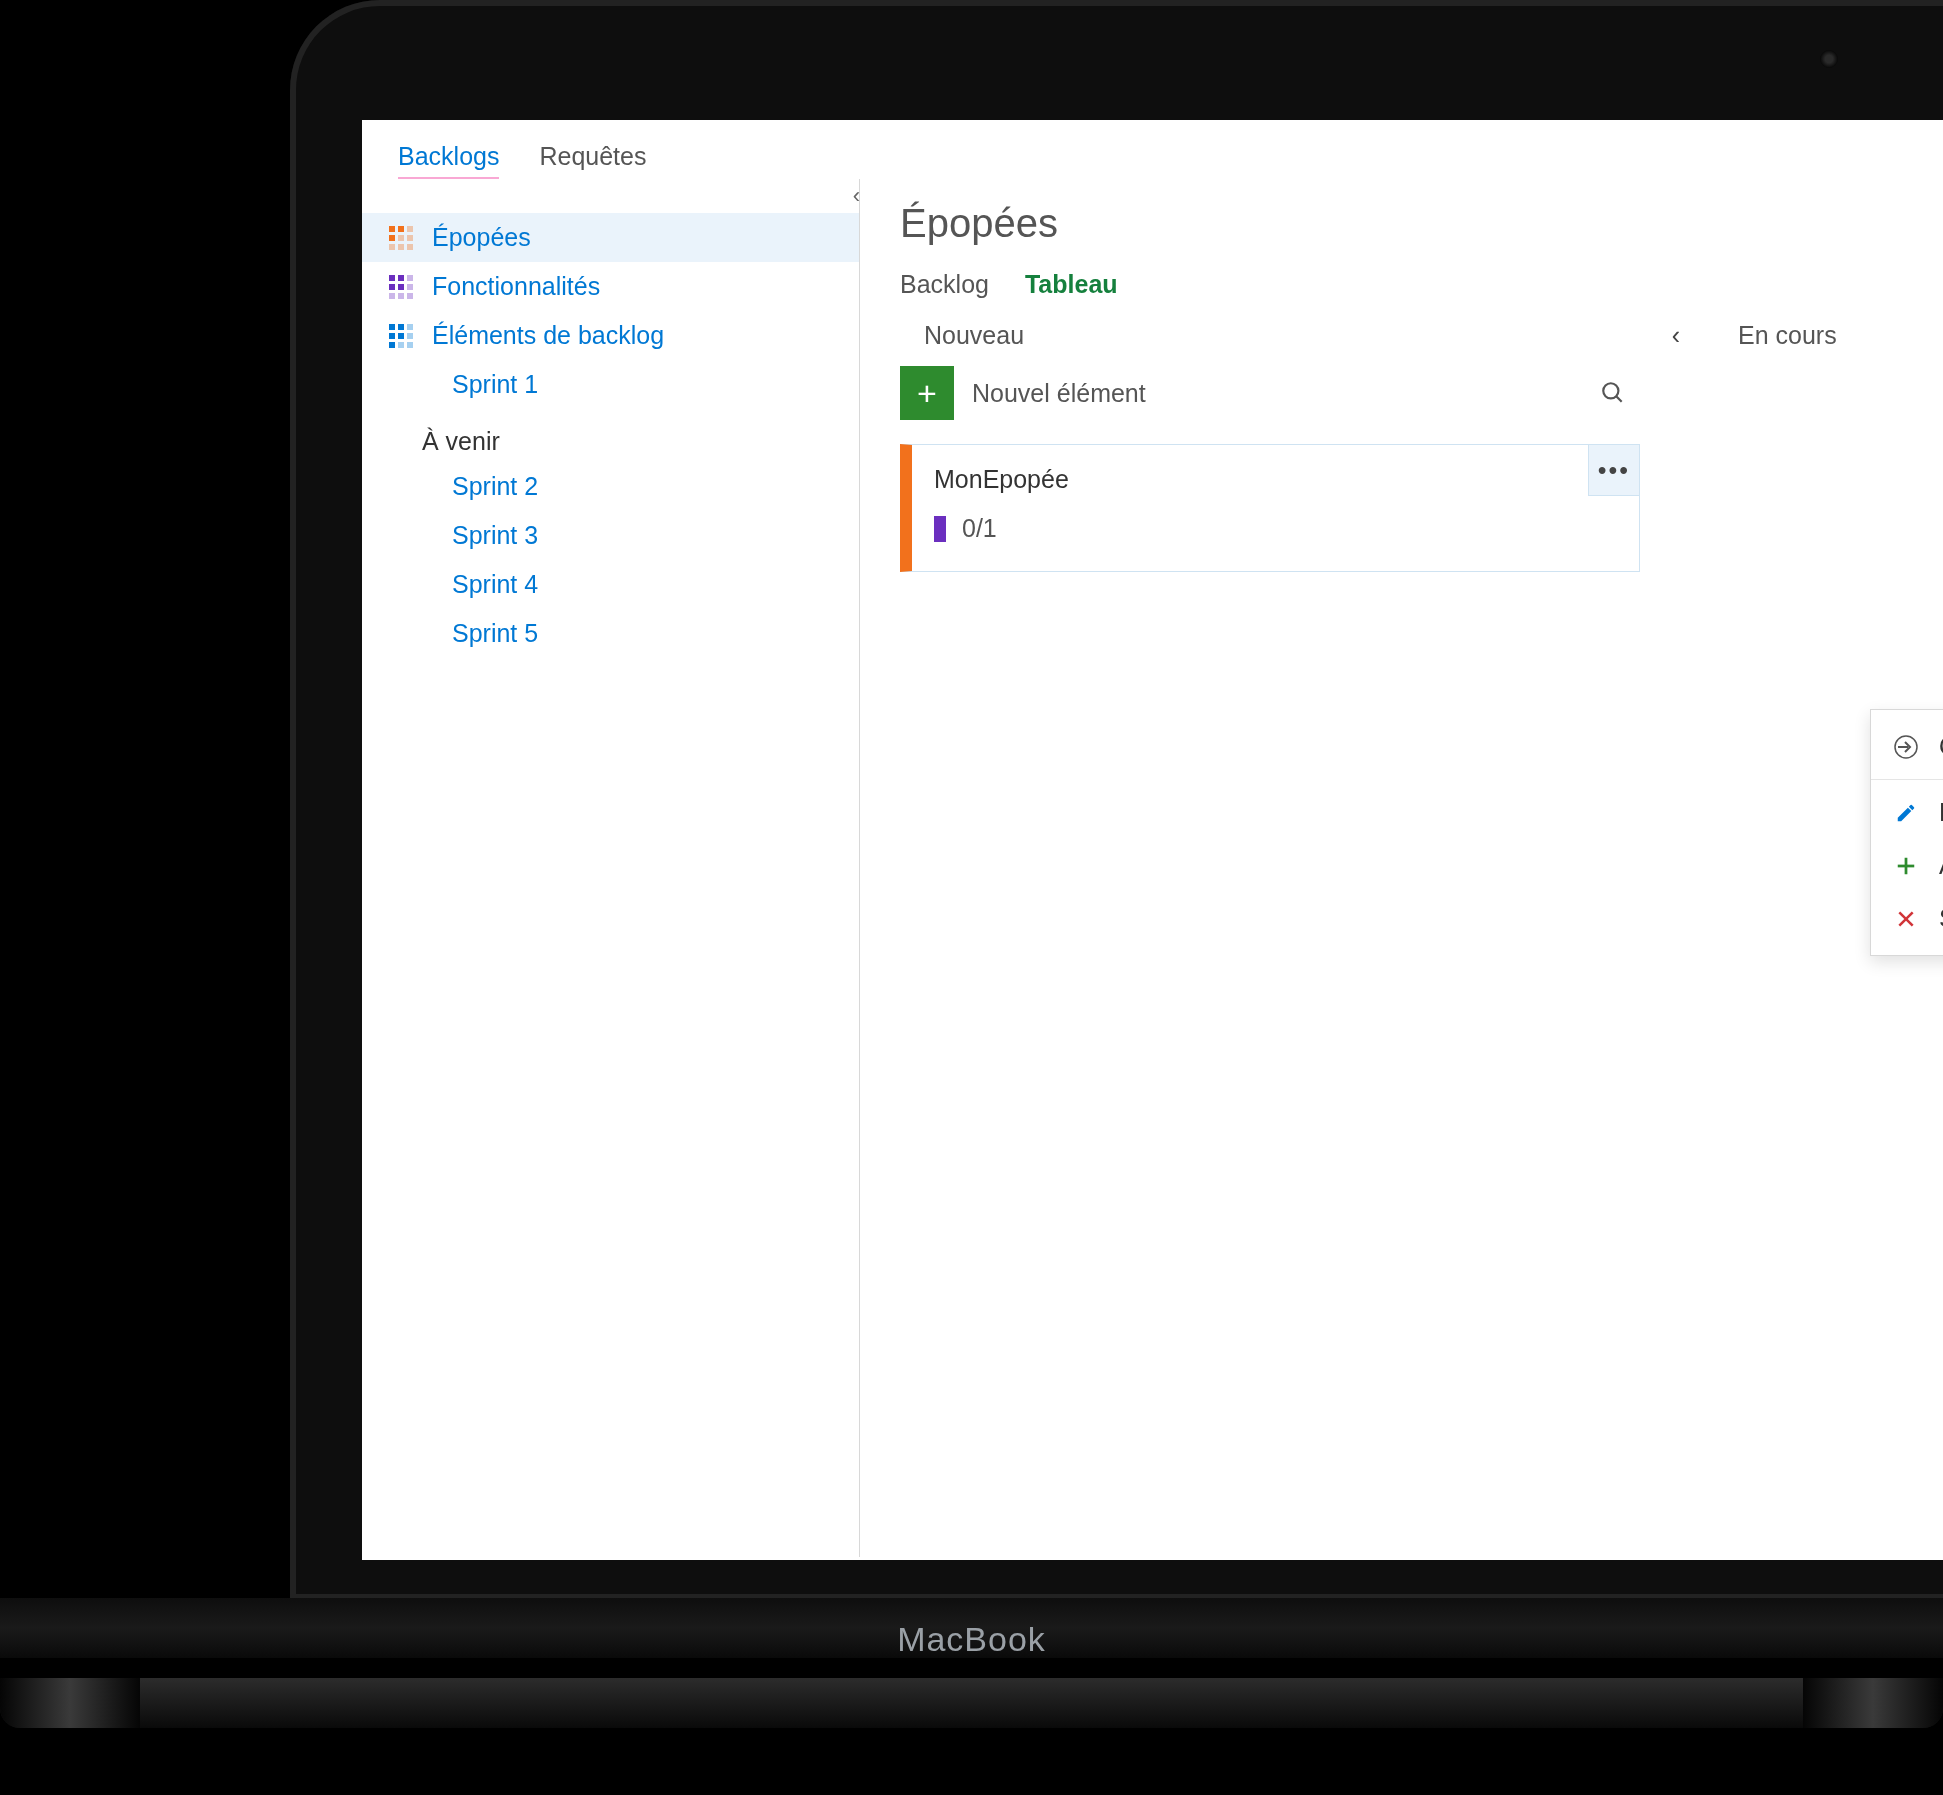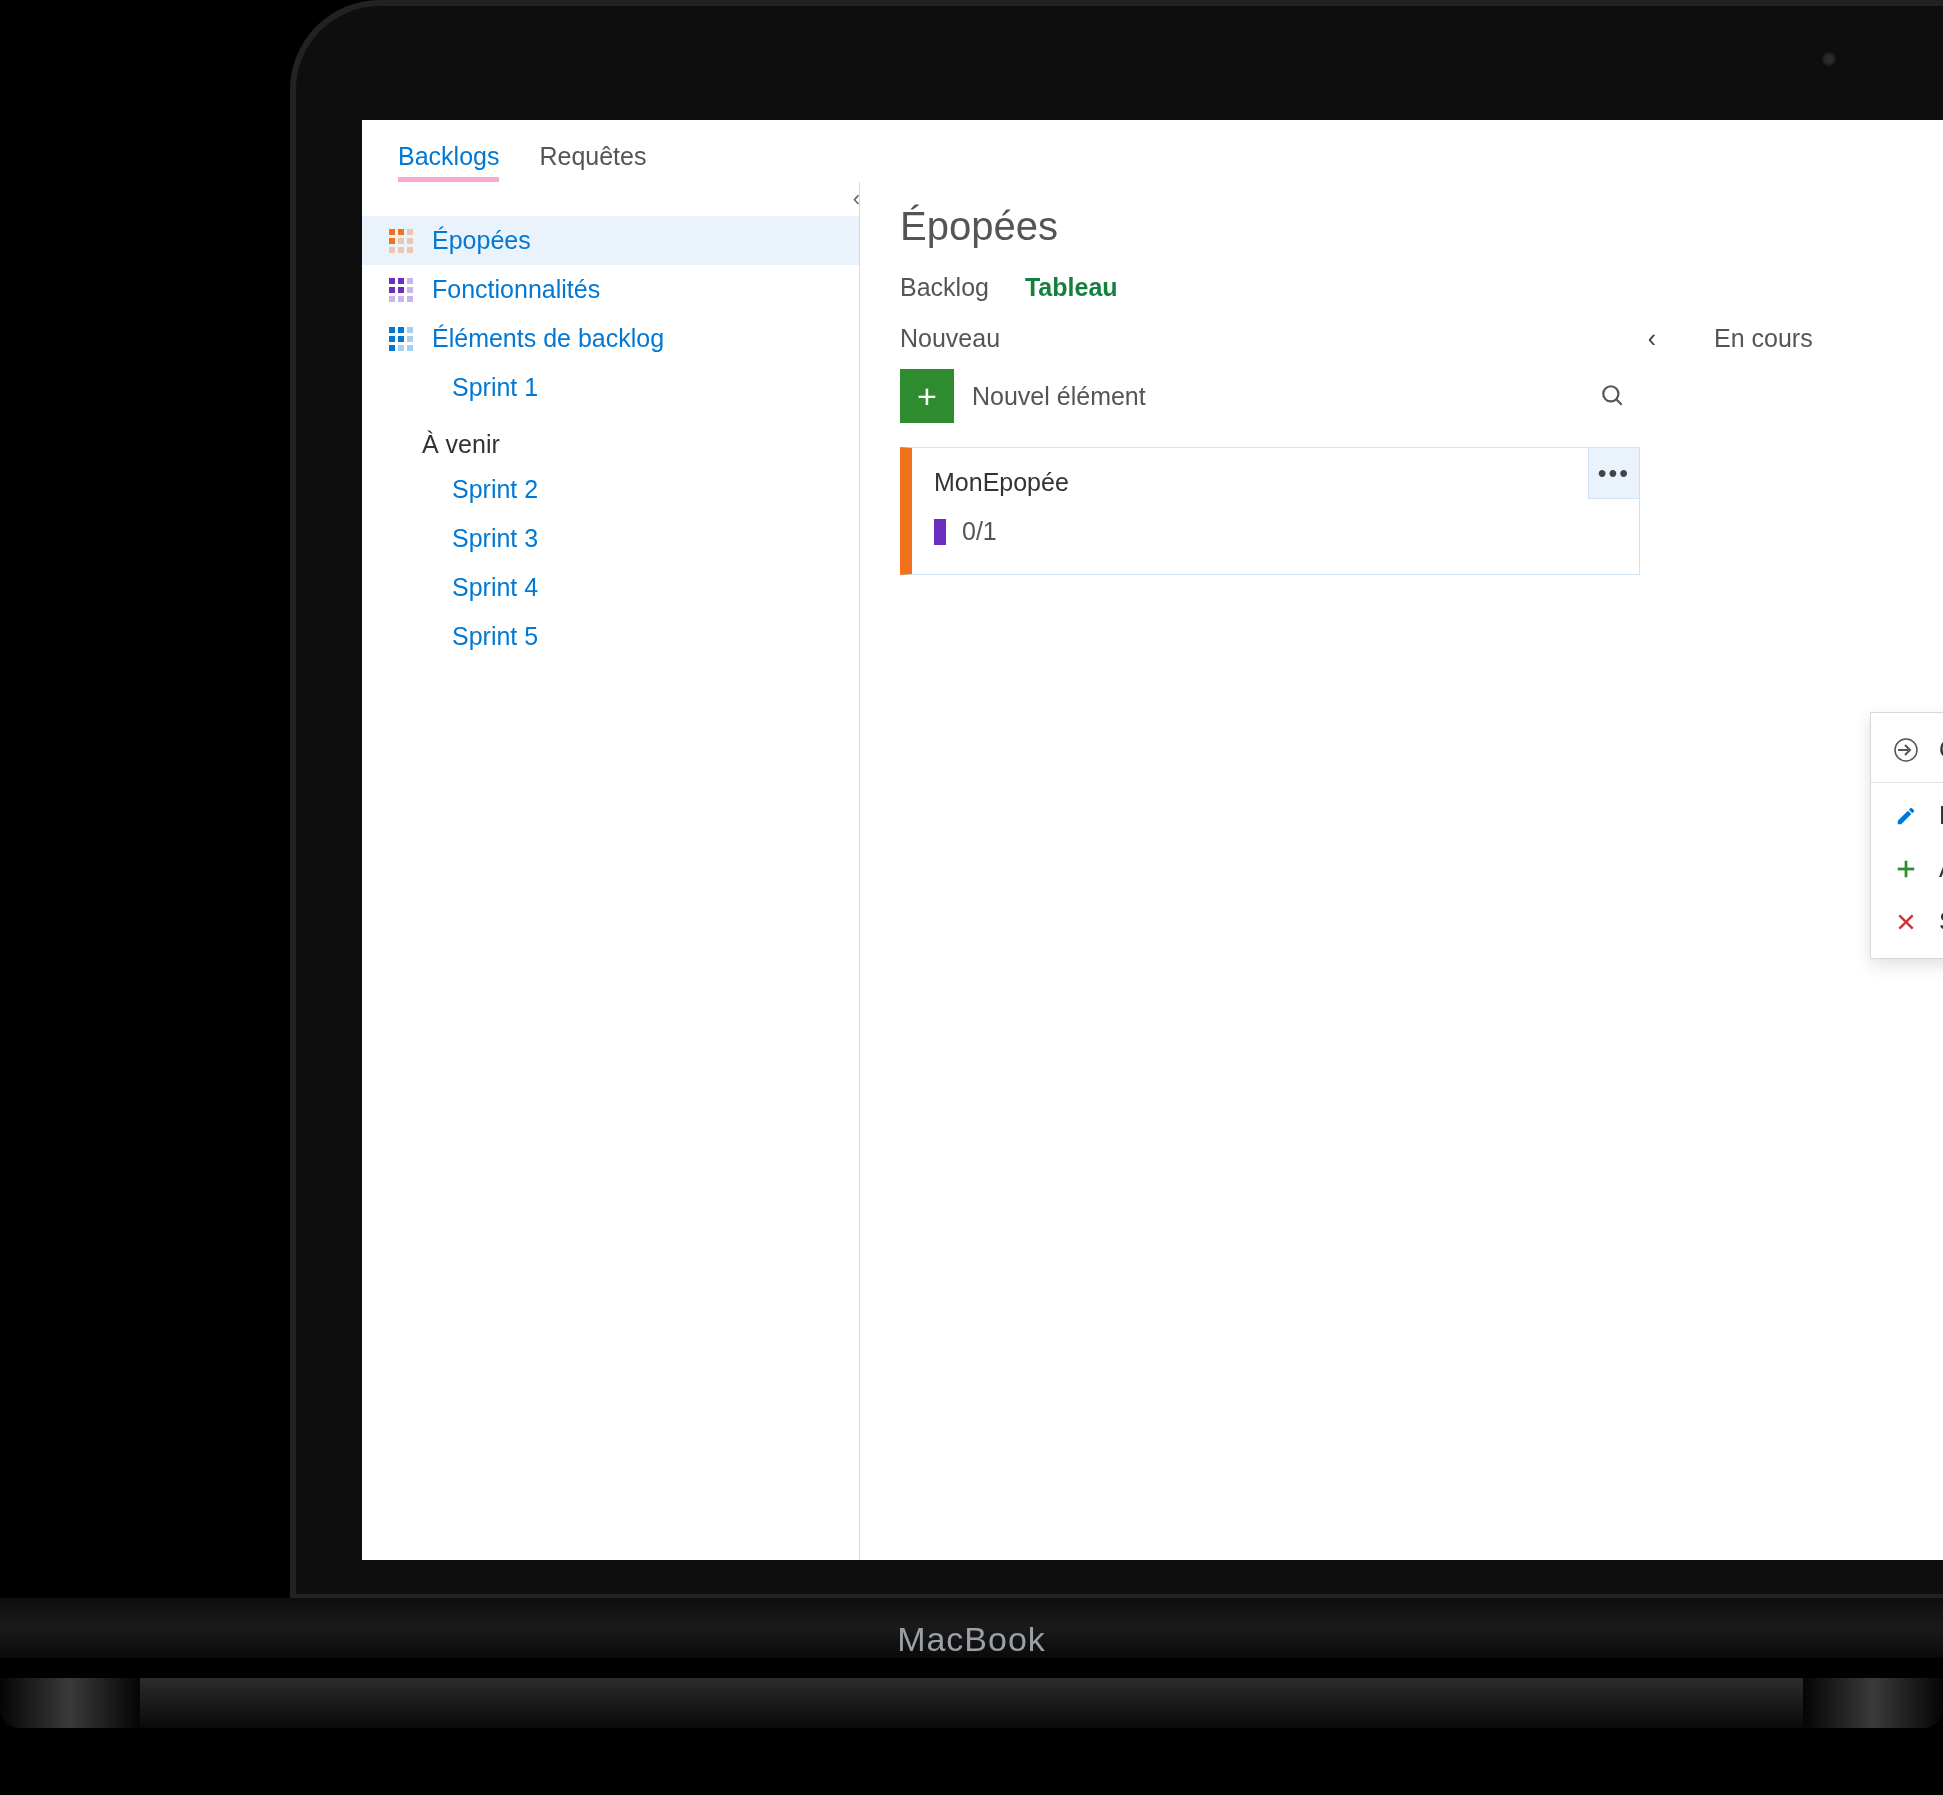--- a/index.html
+++ b/index.html
@@ -18,21 +18,21 @@
     background:radial-gradient(circle,#2a2a2a 30%,#080808 70%);
   }
   .screen {
     position:absolute; left:72px; top:120px; right:0; bottom:40px;
     background:#fff; overflow:hidden;
   }
 
   
   .toptabs { display:flex; gap:40px; padding:16px 36px 0 36px; }
   .toptab { padding:6px 0; cursor:pointer; color:#555; }
-  .toptab.active { color:#0078d4; border-bottom:5px solid #f9a8d4; }
+  .toptab.active { color:#0078d4; border-bottom:2px solid #f9a8d4; }
 
   
   .body { position:relative; display:flex; height:calc(100% - 62px); }
 
   
   .collapse-row { position:absolute; top:2px; left:0; right:0; height:30px; }
   .collapse-caret { position:absolute; right:calc(100% - 498px); top:2px; color:#666; cursor:pointer; font-size:22px; }
 
   .sidebar { width:498px; border-right:1px solid #d8d8d8; padding-top:34px; }
   .side-item { display:flex; align-items:center; gap:16px; padding:10px 24px; cursor:pointer; }
@@ -51,21 +51,21 @@
   .waffle.blue { color:#0078d4; }
 
   .main { flex:1; padding:22px 0 0 40px; position:relative; }
   .page-title { font-size:40px; font-weight:400; color:#555; margin:0 0 24px 0; }
   .subtabs { display:flex; gap:36px; margin-bottom:14px; }
   .subtab { color:#555; cursor:pointer; }
   .subtab.active { color:#15803d; font-weight:600; }
 
   .board-cols { display:flex; }
   .col-head { display:flex; align-items:center; color:#555; padding:8px 0 12px 0; }
-  .col-new { width:780px; display:flex; align-items:center; justify-content:space-between; }
+  .col-new { width:780px; display:flex; align-items:center; justify-content:space-between;margin-left:24px; }
   .col-new .chev { color:#444; cursor:pointer; padding-right:24px; }
   .col-prog { padding-left:34px; }
 
   .new-row {
     width:740px; height:62px; display:flex; align-items:center; background:#fff;
   }
   .add-sq { width:54px; height:54px; background:#2e8b2e; color:#fff; display:flex; align-items:center; justify-content:center; font-size:34px; cursor:pointer; }
   .new-label { margin-left:18px; color:#555; }
   .search-ico { margin-left:auto; margin-right:14px; color:#555; cursor:pointer; }
 

